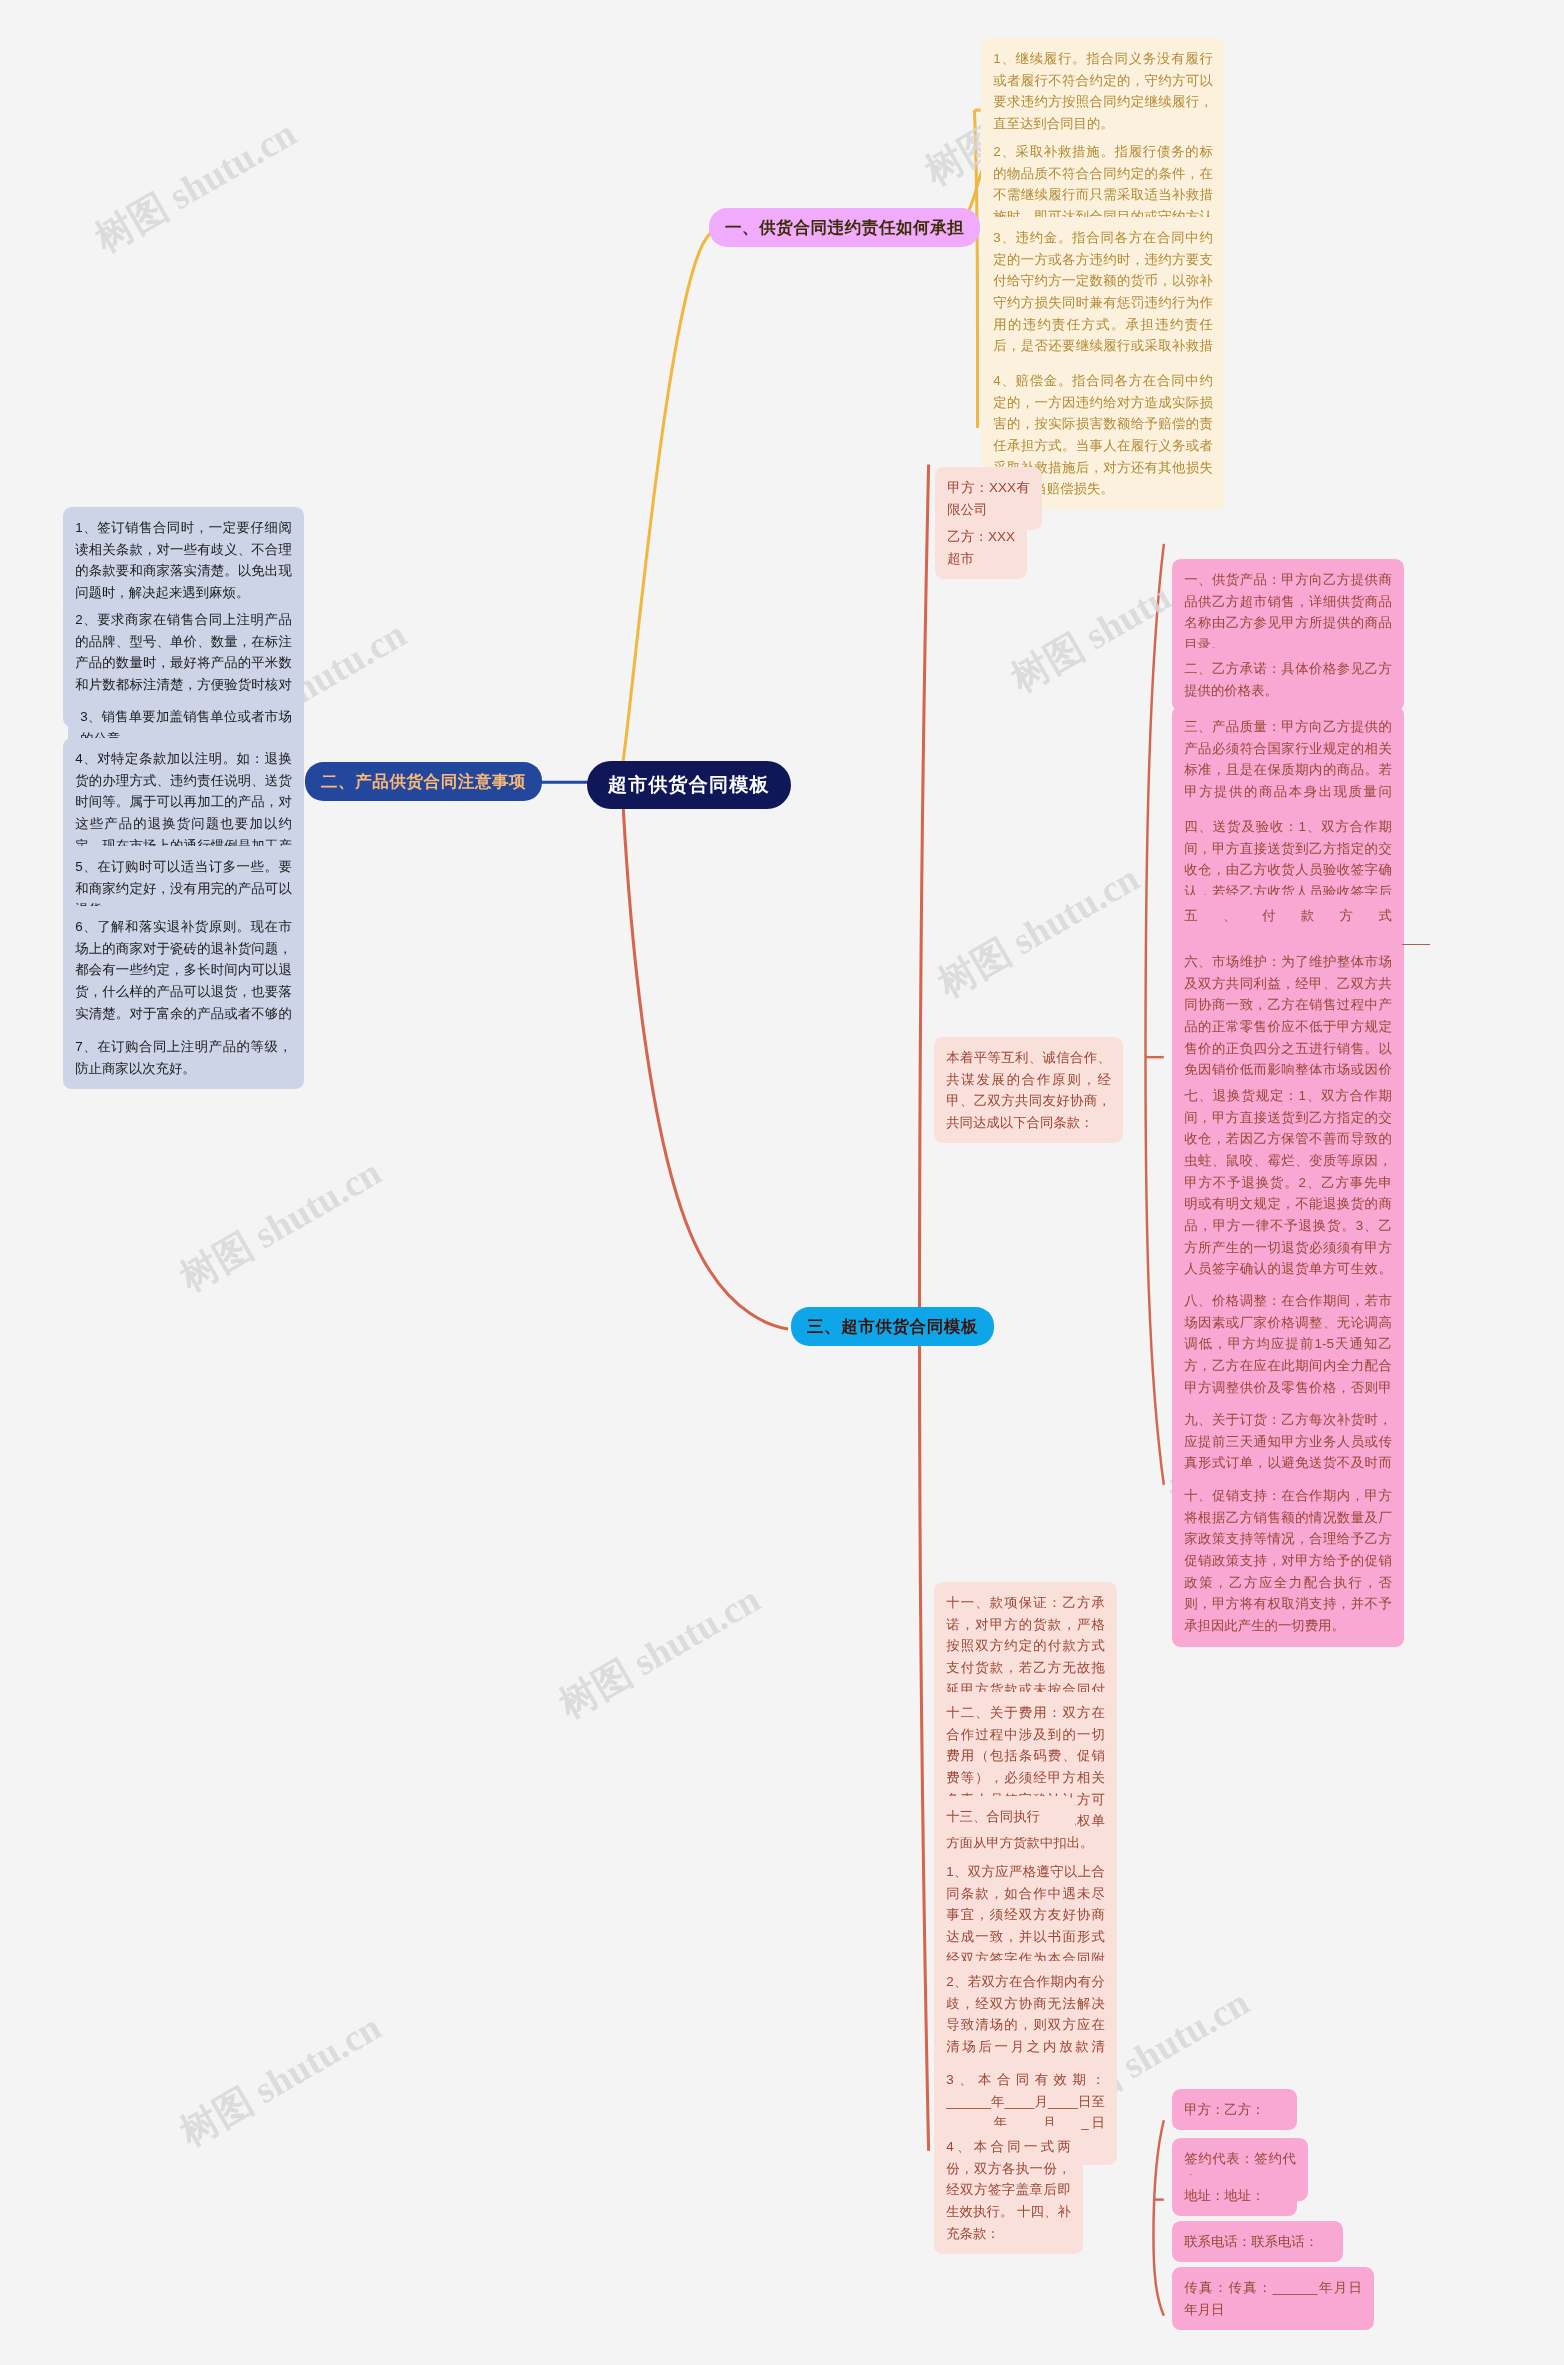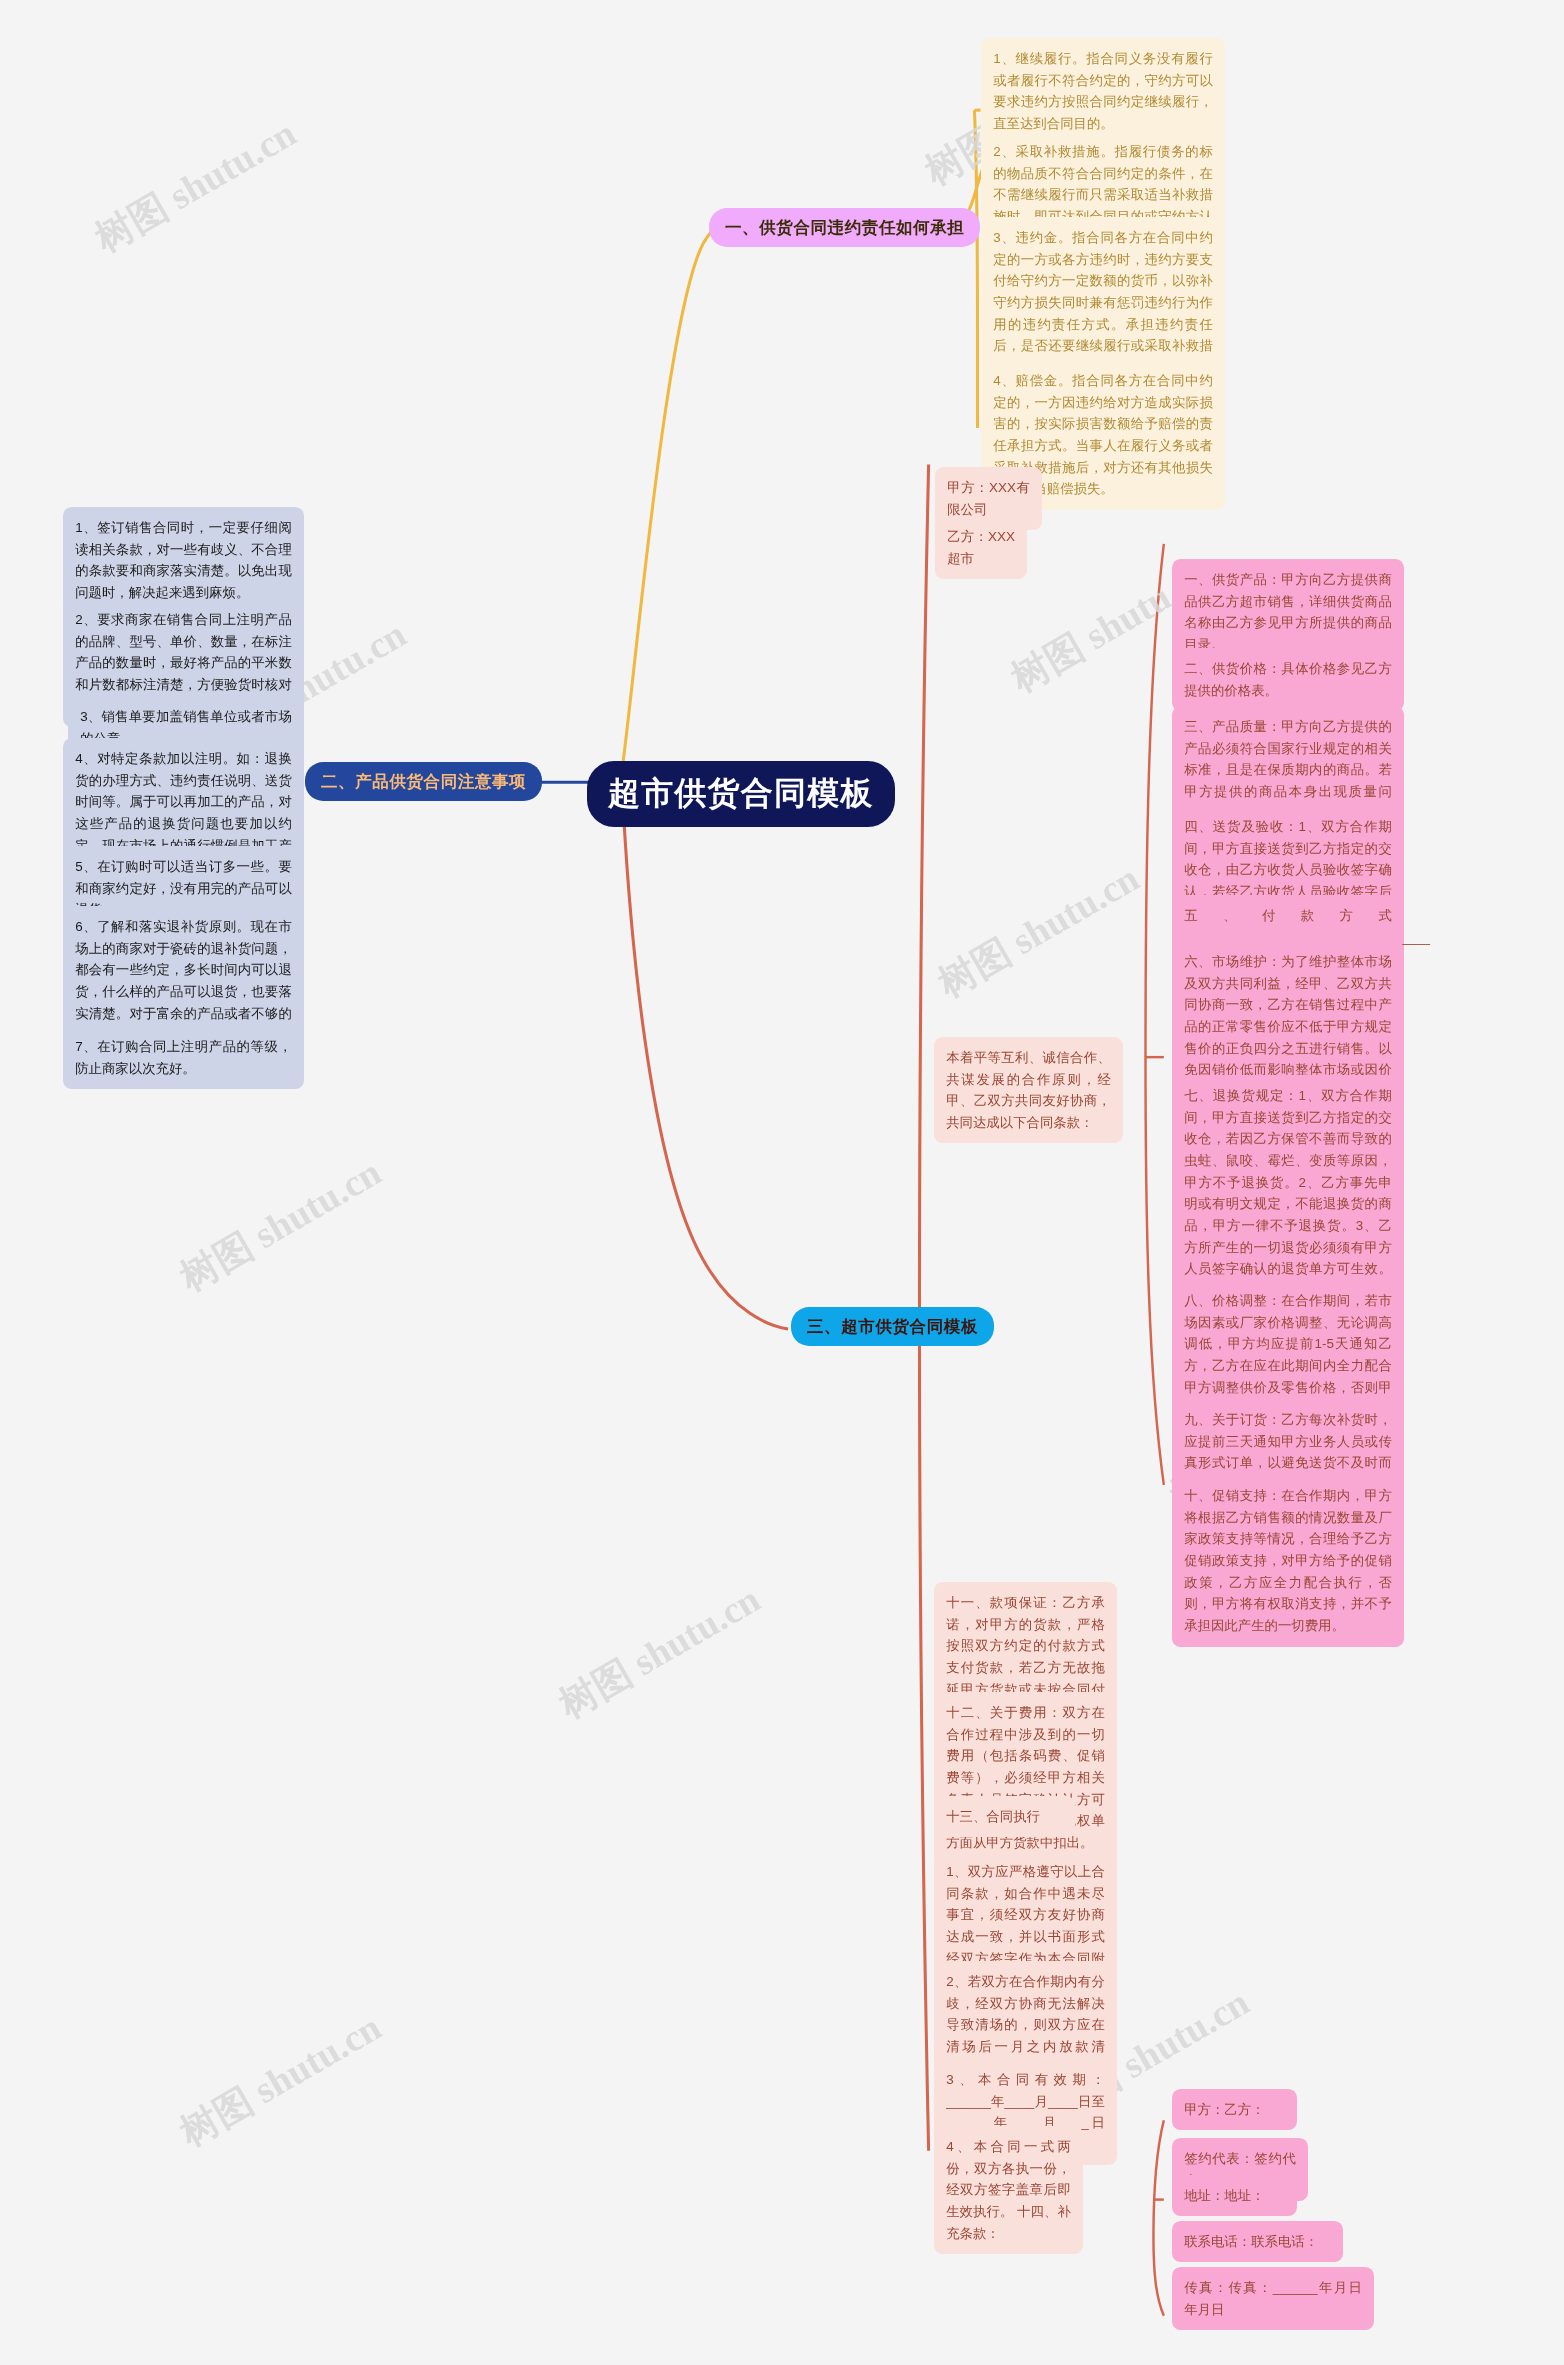--- a/index.html
+++ b/index.html
@@ -14,21 +14,21 @@
   .wm{
     position:absolute;color:#d8d8d8;font-size:38px;font-weight:700;
     transform:rotate(-30deg);transform-origin:left top;
     font-family:"Liberation Serif","DejaVu Serif",serif;
     white-space:nowrap;user-select:none;opacity:.85;
   }
   .node{position:absolute;box-sizing:border-box;}
   
   .root{
     background:#0f1758;color:#ffffff;border-radius:27px;
-    font-size:32px;font-weight:700;letter-spacing:1.2px;
+    font-size:19px;font-weight:700;letter-spacing:1.2px;
     display:flex;align-items:center;justify-content:center;
     padding:11px 21px;white-space:nowrap;
   }
   
   .topic{
     border-radius:18.3px;font-size:16.5px;font-weight:700;
     display:flex;align-items:center;justify-content:center;
     padding:8.6px 16px;white-space:nowrap;letter-spacing:0.6px;
   }
   .topic.amber{background:#f5c council;}
@@ -115,21 +115,21 @@
 <div class="node leaf coralmid" style="left:934px;top:1037px;width:189px;">本着平等互利、诚信合作、共谋发展的合作原则，经甲、乙双方共同友好协商，共同达成以下合同条款：</div>
 <div class="node leaf coralmid" style="left:934px;top:1582px;width:183px;">十一、款项保证：乙方承诺，对甲方的货款，严格按照双方约定的付款方式支付货款，若乙方无故拖延甲方货款或未按合同付款，甲方有权停止供货，并对此产生的一切后果不承担责任。</div>
 <div class="node leaf coralmid" style="left:934px;top:1692px;width:183px;">十二、关于费用：双方在合作过程中涉及到的一切费用（包括条码费、促销费等），必须经甲方相关负责人员签字确认认方可生效，否则，乙方无权单方面从甲方货款中扣出。</div>
 <div class="node leaf coralmid" style="left:934px;top:1796px;width:141px;">十三、合同执行</div>
 <div class="node leaf coralmid" style="left:934px;top:1851px;width:183px;">1、双方应严格遵守以上合同条款，如合作中遇未尽事宜，须经双方友好协商达成一致，并以书面形式经双方签字作为本合同附件，该附件与合同具有同等法律效应。</div>
 <div class="node leaf coralmid" style="left:934px;top:1961px;width:183px;">2、若双方在合作期内有分歧，经双方协商无法解决导致清场的，则双方应在清场后一月之内放款清清。否则，违约方每天应按未付款___%赔偿对方违约金。</div>
 <div class="node leaf coralmid" style="left:934px;top:2059px;width:183px;">3、本合同有效期：______年____月____日至______年____月____日止。</div>
 <div class="node leaf coralmid" style="left:934px;top:2126px;width:149px;">4、本合同一式两份，双方各执一份，经双方签字盖章后即生效执行。 十四、补充条款：</div>
 
 <div class="node leaf coral" style="left:1172px;top:559px;width:232px;">一、供货产品：甲方向乙方提供商品供乙方超市销售，详细供货商品名称由乙方参见甲方所提供的商品目录。</div>
-<div class="node leaf coral" style="left:1172px;top:648px;width:232px;">二、供货价格：具体价格参见乙方提供的价格表。</div>
+<div class="node leaf coral" style="left:1172px;top:648px;width:232px;">二、乙方承诺：具体价格参见乙方提供的价格表。</div>
 <div class="node leaf coral" style="left:1172px;top:706px;width:232px;">三、产品质量：甲方向乙方提供的产品必须符合国家行业规定的相关标准，且是在保质期内的商品。若甲方提供的商品本身出现质量问题，甲方应无条件退包换货，并对因质量问题引起的合理索赔及相关损失承担责任。</div>
 <div class="node leaf coral" style="left:1172px;top:806px;width:232px;">四、送货及验收：1、双方合作期间，甲方直接送货到乙方指定的交收仓，由乙方收货人员验收签字确认，若经乙方收货人员验收签字后出现数量短缺、品种不够或成损坏等情况，甲方概不承担任何责任。</div>
 <div class="node leaf coral" style="left:1172px;top:895px;width:232px;">五、付款方式_________________________________</div>
 <div class="node leaf coral" style="left:1172px;top:941px;width:232px;">六、市场维护：为了维护整体市场及双方共同利益，经甲、乙双方共同协商一致，乙方在销售过程中产品的正常零售价应不低于甲方规定售价的正负四分之五进行销售。以免因销价低而影响整体市场或因价格过高而导致商品低价（或恶意窜货）。</div>
 <div class="node leaf coral" style="left:1172px;top:1075px;width:232px;">七、退换货规定：1、双方合作期间，甲方直接送货到乙方指定的交收仓，若因乙方保管不善而导致的虫蛀、鼠咬、霉烂、变质等原因，甲方不予退换货。2、乙方事先申明或有明文规定，不能退换货的商品，甲方一律不予退换货。3、乙方所产生的一切退货必须须有甲方人员签字确认的退货单方可生效。否则甲方不予确认其退货。乙方无权凭单方面出具的退货单扣出甲方货款。</div>
 <div class="node leaf coral" style="left:1172px;top:1280px;width:232px;">八、价格调整：在合作期间，若市场因素或厂家价格调整、无论调高调低，甲方均应提前1-5天通知乙方，乙方在应在此期间内全力配合甲方调整供价及零售价格，否则甲方不对因价格不符停止该货而引起甲方带来的损失承担任何责任。</div>
 <div class="node leaf coral" style="left:1172px;top:1399px;width:232px;">九、关于订货：乙方每次补货时，应提前三天通知甲方业务人员或传真形式订单，以避免送货不及时而导致缺断货现象。</div>
 <div class="node leaf coral" style="left:1172px;top:1475px;width:232px;">十、促销支持：在合作期内，甲方将根据乙方销售额的情况数量及厂家政策支持等情况，合理给予乙方促销政策支持，对甲方给予的促销政策，乙方应全力配合执行，否则，甲方将有权取消支持，并不予承担因此产生的一切费用。</div>
 
 <div class="node leaf coral" style="left:1172px;top:2089px;width:125px;">甲方：乙方：</div>

